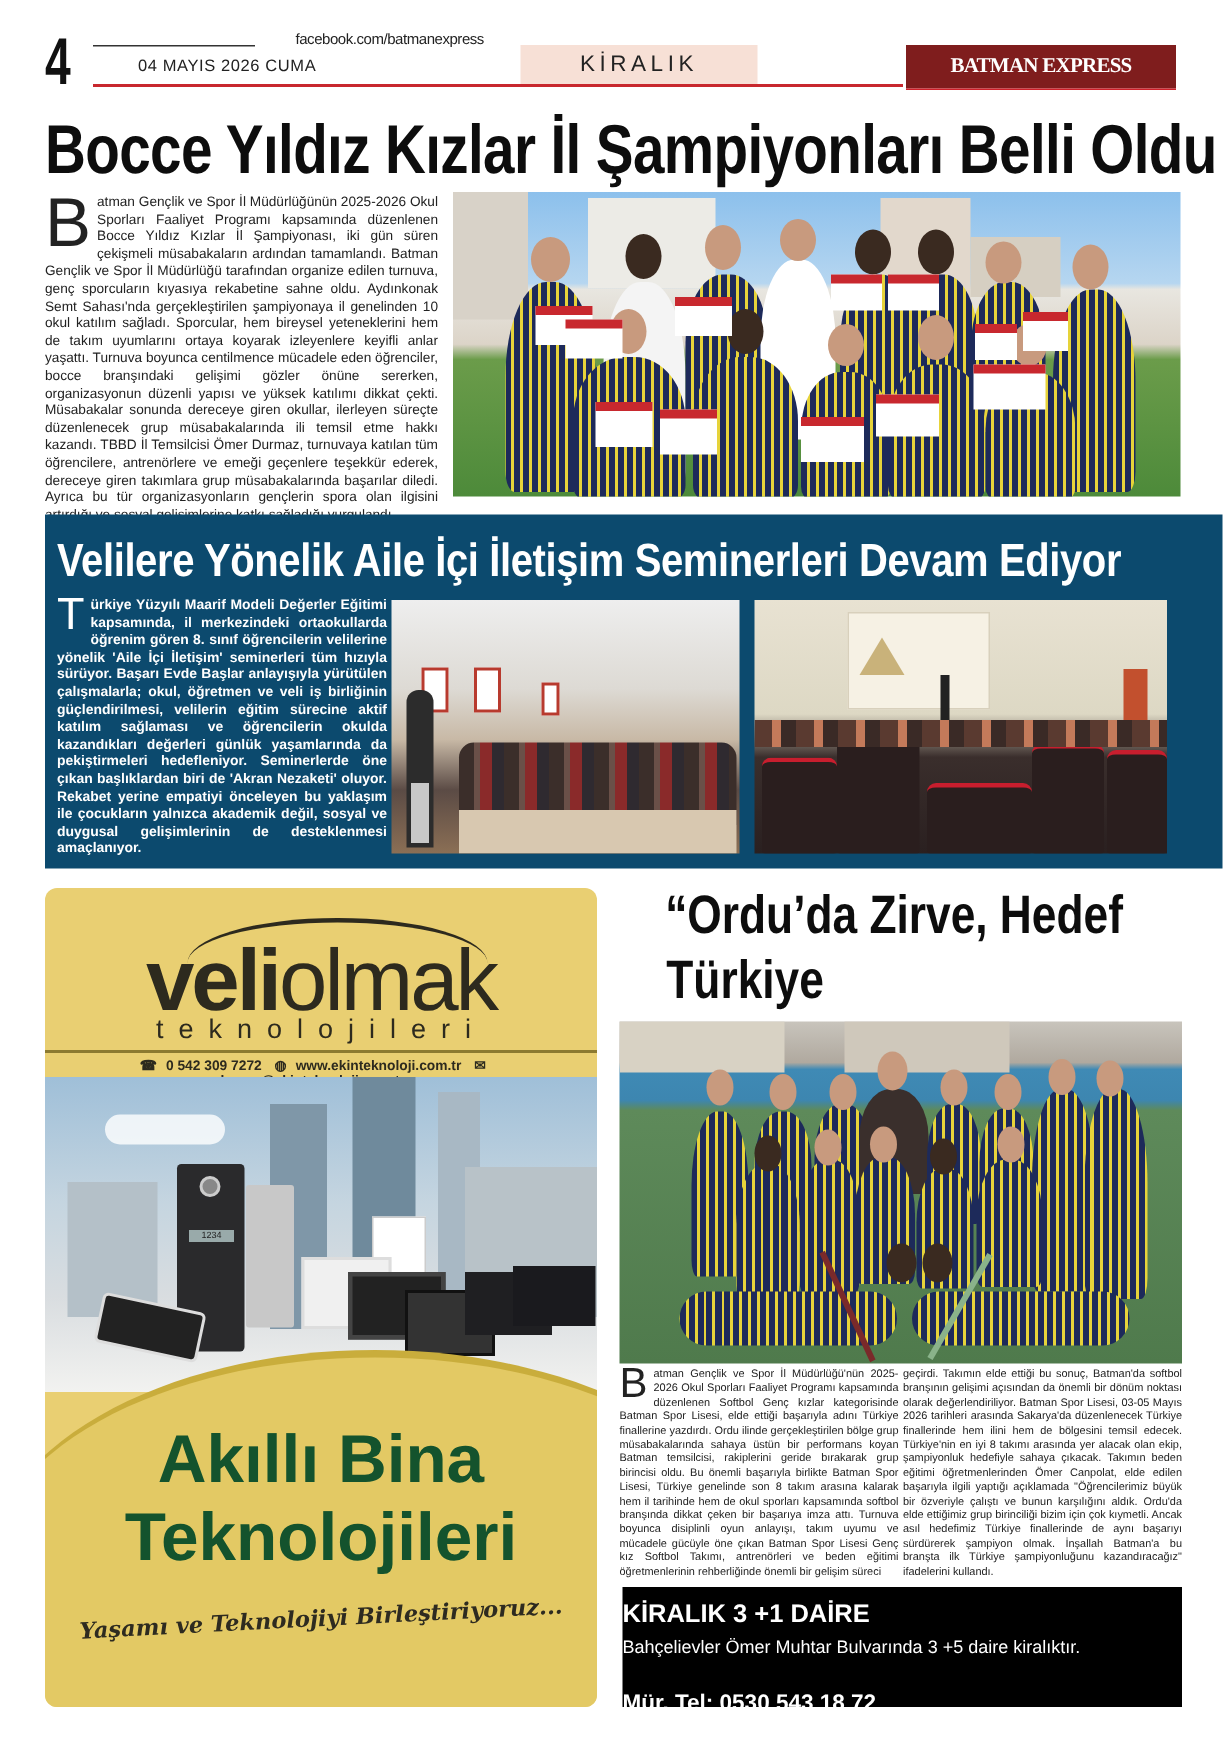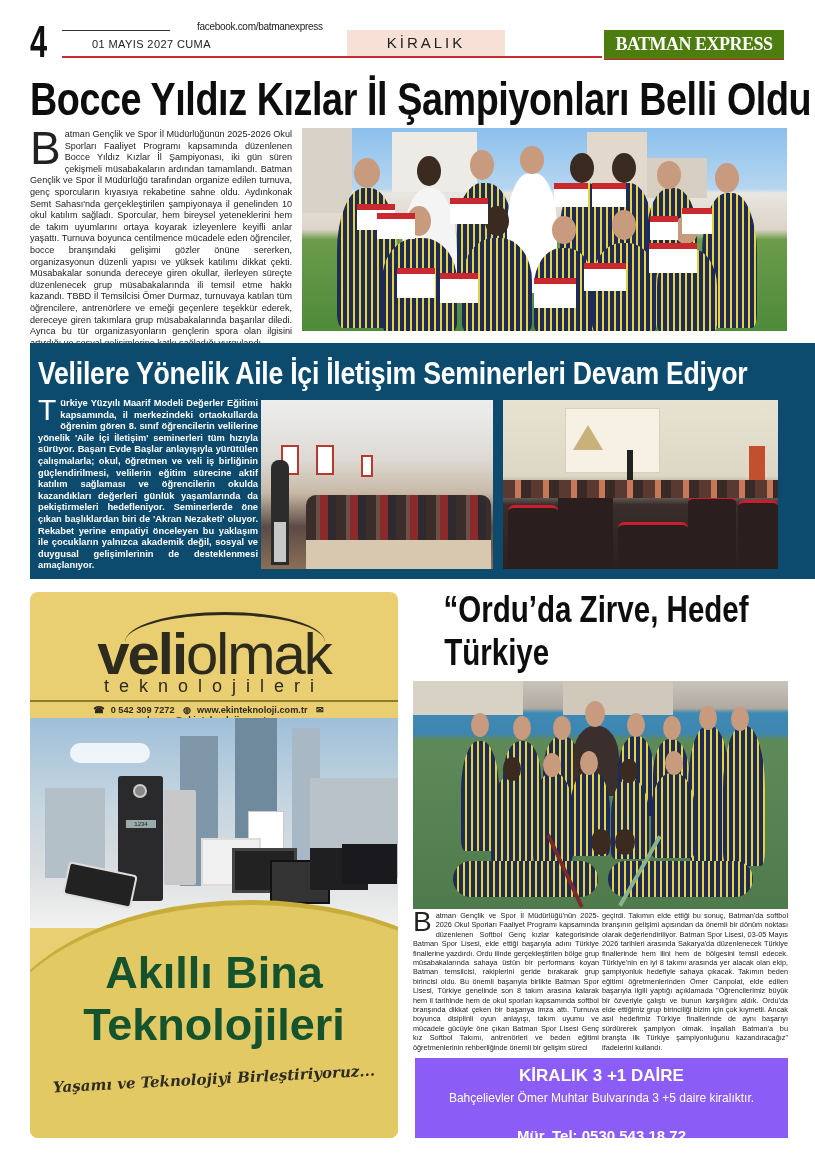--- a/index.html
+++ b/index.html
@@ -6,21 +6,21 @@
   html, body { width: 815px; height: 1169px; background: #ffffff; overflow: hidden; }
   body { position: relative; font-family: "Liberation Sans", sans-serif; color: #1a1a1a; }
 
   
   .page-num { position: absolute; left: 30px; top: 20px; font-family: "Liberation Sans", sans-serif; font-weight: bold; font-size: 44px; line-height: 44px; transform: scaleX(0.7); transform-origin: left top; color:#111; }
   .fb-line { position: absolute; left: 62px; top: 30px; width: 108px; height: 1px; background: #333; }
   .fb-url { position: absolute; left: 173px; top: 21px; font-size: 10px; color: #222; letter-spacing: -0.3px; margin-left: 24px; }
   .date { position: absolute; left: 92px; top: 38px; font-size: 11px; color: #222; letter-spacing: 0.4px; }
   .header-rule { position: absolute; left: 62px; top: 56px; width: 540px; height: 2px; background: #c8282e; }
   .section-tag { position: absolute; left: 347px; top: 30px; width: 158px; height: 26px; background: #f7e0d6; text-align: center; font-size: 15px; line-height: 26px; letter-spacing: 3px; color: #222; }
-  .brand { position: absolute; left: 604px; top: 30px; width: 180px; height: 29px; background: #4d7c0f; color: #fff; font-family: "Liberation Serif", serif; font-weight: bold; font-size: 18px; line-height: 29px; text-align: center; letter-spacing: -0.5px; }
+  .brand { position: absolute; left: 604px; top: 30px; width: 180px; height: 29px; background: #7f1d1d; color: #fff; font-family: "Liberation Serif", serif; font-weight: bold; font-size: 14px; line-height: 29px; text-align: center; letter-spacing: -0.5px; }
   .brand-rule { position: absolute; left: 604px; top: 59px; width: 180px; height: 1px; background: #d0202a; }
 
   
   .h1 { position: absolute; left: 30px; top: 72px; width: 760px; font-weight: bold; font-size: 46px; line-height: 54px; white-space: nowrap; transform: scaleX(0.82); transform-origin: left top; color: #0d0d0d; letter-spacing: -0.5px; }
   .a1-text { position: absolute; left: 30px; top: 129px; width: 262px; font-size: 9.1px; line-height: 11.6px; text-align: justify; color: #222; }
   .dropcap { float: left; font-size: 46px; line-height: 38px; margin-right: 4px; margin-top: 0px; font-family: "Liberation Sans", sans-serif; color:#222; }
   .a1-photo { position: absolute; left: 302px; top: 128px; width: 485px; height: 203px; overflow: hidden; background: linear-gradient(#8cc0ec 0%, #b6d6f0 30%, #e8e6e0 32%, #dcd4c8 50%, #6b9c4a 55%, #4d8a3a 100%); }
 
   
   .teal { position: absolute; left: 30px; top: 343px; width: 796px; height: 236px; background: #0c4a6e; }
@@ -46,39 +46,39 @@
 
   
   .h3 { position: absolute; left: 410px; top: 588px; width: 380px; text-align: left; font-weight: bold; font-size: 36px; line-height: 43px; color: #0d0d0d; }
   .h3 span { display: inline-block; transform: scaleX(0.82); }
   .a3-photo { position: absolute; left: 413px; top: 681px; width: 375px; height: 228px; background: linear-gradient(180deg, #c8c4bc 0%, #b0a99f 12%, #3f8ab5 14%, #3d86b0 23%, #5e8a5a 26%, #4f7a4c 100%); overflow: hidden; }
   .a3-col1 { position: absolute; left: 413px; top: 911px; width: 186px; font-size: 7.3px; line-height: 9.4px; text-align: justify; color: #222; }
   .a3-col1 .dropcap { font-size: 28px; line-height: 22px; }
   .a3-col2 { position: absolute; left: 602px; top: 911px; width: 186px; font-size: 7.3px; line-height: 9.4px; text-align: justify; color: #222; }
 
   
-  .classified { position: absolute; left: 415px; top: 1058px; width: 373px; height: 80px; background: #8b5cf6; color: #fff; text-align: center; }
+  .classified { position: absolute; left: 415px; top: 1058px; width: 373px; height: 80px; background: #000000; color: #fff; text-align: left; }
   .cl-title { font-weight: bold; font-size: 17px; margin-top: 8px; }
   .cl-desc { font-size: 12px; margin-top: 5px; }
   .cl-phone { font-weight: bold; font-size: 15px; margin-top: 22px; }
 
   
   .person { position: absolute; border-radius: 45% 45% 10% 10%; }
   .head { position: absolute; border-radius: 50%; background: #c89a7e; }
   .cert { position: absolute; background: #fff; border-top: 6px solid #c8282e; }
   .stripe { background: repeating-linear-gradient(90deg, #1d2a5a 0 4px, #e6d33a 4px 6px); }
   .seat { position: absolute; border-radius: 6px 6px 2px 2px; border-top: 3px solid #c81e2e; background: #2a1e1e; }
 </style>
 </head>
 <body>
 
 <div class="page-num">4</div>
 <div class="fb-line"></div>
 <div class="fb-url">facebook.com/batmanexpress</div>
-<div class="date">01 MAYIS 2027 CUMA</div>
+<div class="date">04 MAYIS 2026 CUMA</div>
 <div class="header-rule"></div>
 <div class="section-tag">KİRALIK</div>
 <div class="brand">BATMAN EXPRESS</div>
 <div class="brand-rule"></div>
 
 <h1 class="h1">Bocce Yıldız Kızlar İl Şampiyonları Belli Oldu</h1>
 <div class="a1-text">
   <span class="dropcap">B</span><span>atman Gençlik ve Spor İl Müdürlüğünün 2025-2026 Okul Sporları Faaliyet Programı kapsamında düzenlenen Bocce Yıldız Kızlar İl Şampiyonası, iki gün süren çekişmeli müsabakaların ardından tamamlandı. Batman Gençlik ve Spor İl Müdürlüğü tarafından organize edilen turnuva, genç sporcuların kıyasıya rekabetine sahne oldu. Aydınkonak Semt Sahası'nda gerçekleştirilen şampiyonaya il genelinden 10 okul katılım sağladı. Sporcular, hem bireysel yeteneklerini hem de takım uyumlarını ortaya koyarak izleyenlere keyifli anlar yaşattı. Turnuva boyunca centilmence mücadele eden öğrenciler, bocce branşındaki gelişimi gözler önüne sererken, organizasyonun düzenli yapısı ve yüksek katılımı dikkat çekti. Müsabakalar sonunda dereceye giren okullar, ilerleyen süreçte düzenlenecek grup müsabakalarında ili temsil etme hakkı kazandı. TBBD İl Temsilcisi Ömer Durmaz, turnuvaya katılan tüm öğrencilere, antrenörlere ve emeği geçenlere teşekkür ederek, dereceye giren takımlara grup müsabakalarında başarılar diledi. Ayrıca bu tür organizasyonların gençlerin spora olan ilgisini artırdığı ve sosyal gelişimlerine katkı sağladığı vurgulandı.</span>
 </div>
 <div class="a1-photo">

